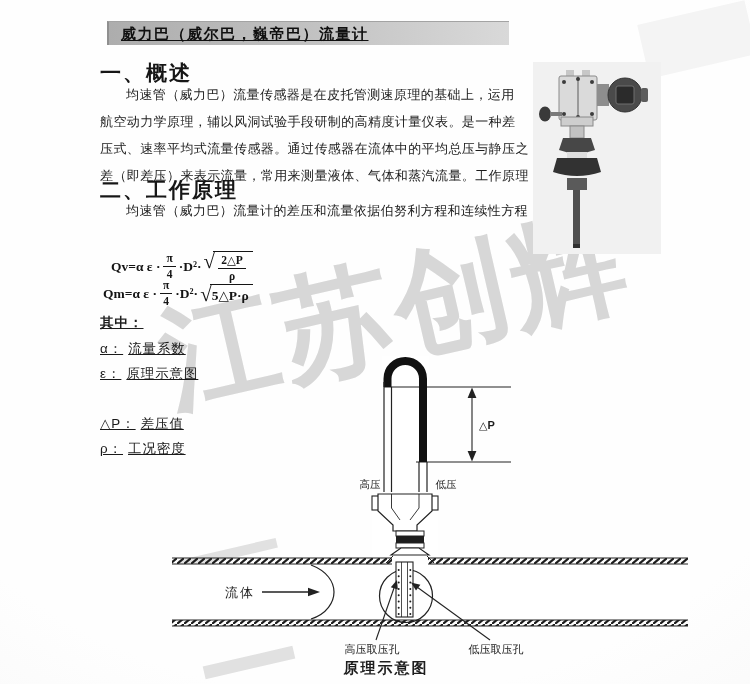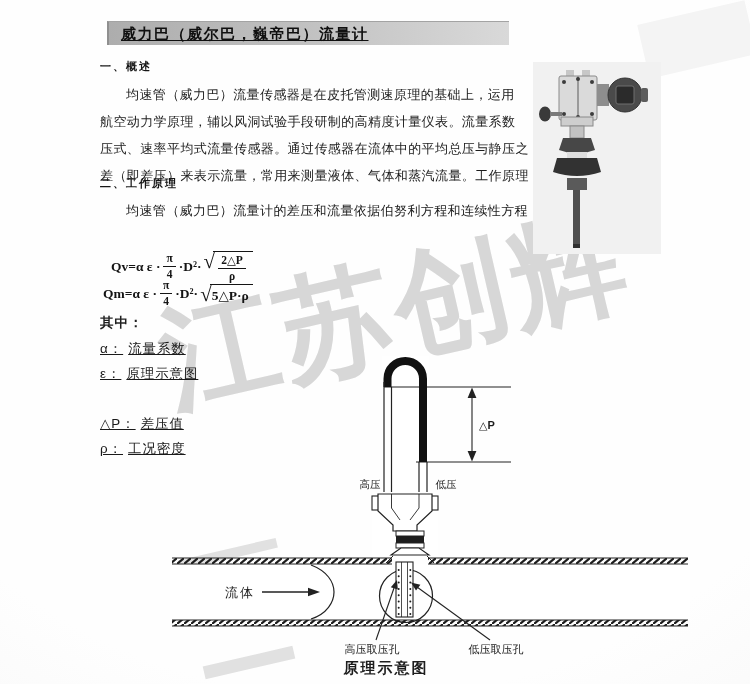--- a/index.html
+++ b/index.html
@@ -20,39 +20,39 @@
   .wm-frag-bl2{left:203px;top:656px;width:92px;height:13px;}
   .wm-frag-tr{left:642px;top:12px;width:110px;height:55px;background:#f4f4f4;}
   
   .title-bar{
     position:absolute;left:107px;top:21px;width:400px;height:23px;z-index:2;
     background:linear-gradient(90deg,#adadad 0%,#bfbfbf 45%,#d9d9d9 100%);
     border-left:2px solid #8f8f8f;border-top:1px solid #a3a3a3;
   }
   .title-bar span{display:block;font-size:15px;font-weight:bold;line-height:23px;
     padding-left:12px;letter-spacing:1.5px;color:#101010;text-decoration:underline;}
-  .sec-head{position:absolute;left:100px;z-index:2;font-size:11px;font-weight:bold;letter-spacing:2px;color:#161616;}
+  .sec-head{position:absolute;left:100px;z-index:2;font-size:21px;font-weight:bold;letter-spacing:2px;color:#161616;}
   .h1{top:59px;} .h2{top:176px;}
   .para{position:absolute;left:100px;z-index:2;font-size:13px;color:#1c1c1c;letter-spacing:0.4px;}
   .p1{top:81px;line-height:27px;}
   .p2{top:198px;line-height:25px;}
   .line{white-space:nowrap;}
   .indent{padding-left:2em;}
   
   .formulas{position:absolute;left:103px;top:253px;z-index:2;
     font-family:"Liberation Serif","DejaVu Serif",serif;font-weight:bold;font-size:13.5px;color:#141414;}
   .f-row{display:flex;align-items:center;height:27px;justify-content:flex-end;}
   .frac{display:inline-flex;flex-direction:column;align-items:center;line-height:1.1;font-size:11.5px;margin:0 3px;}
   .fr-n{border-bottom:1.2px solid #141414;padding:0 3px 1px;}
   .fr-d{padding-top:1px;}
   .radical{display:inline-flex;align-items:flex-start;margin-left:2px;}
   .rsign{font-size:21px;line-height:0.85;font-weight:normal;transform:translateY(2px);}
   .rbody{border-top:1.6px solid #141414;padding:2px 4px 0 2px;margin-left:-2px;display:inline-flex;align-items:center;}
   
-  .where{position:absolute;left:100px;top:314px;z-index:2;font-size:13.5px;font-weight:bold;letter-spacing:1px;}
+  .where{position:absolute;left:100px;top:314px;z-index:2;font-size:13.5px;font-weight:bold;letter-spacing:1px;text-decoration:underline;}
   .sym-row{position:absolute;left:100px;z-index:2;font-size:13.4px;letter-spacing:1px;color:#1a1a1a;white-space:nowrap;text-decoration:underline;}
   .sym-row .sym{margin-right:5px;}
   
   .photo{position:absolute;left:533px;top:62px;z-index:2;}
   .diagram{position:absolute;left:170px;top:348px;z-index:2;}
   svg text{font-family:"Liberation Sans","DejaVu Sans",sans-serif;fill:#1d1d1d;}
 </style>
 </head>
 <body>
 
@@ -63,21 +63,21 @@
   <div class="wm-frag wm-frag-bl2"></div>
   <div class="wm-frag wm-frag-tr"></div>
 
   <div class="title-bar">
     <span>威力巴（威尔巴，巍帝巴）流量计</span>
   </div>
 
   <div class="sec-head h1">一、概述</div>
   <div class="para p1">
     <div class="line indent">均速管（威力巴）流量传感器是在皮托管测速原理的基础上，运用</div>
-    <div class="line">航空动力学原理，辅以风洞试验手段研制的高精度计量仪表。流量系数</div>
+    <div class="line">航空动力学原理，辅以风洞试验手段研制的高精度计量仪表。是一种差</div>
     <div class="line">压式、速率平均式流量传感器。通过传感器在流体中的平均总压与静压之</div>
     <div class="line">差（即差压）来表示流量，常用来测量液体、气体和蒸汽流量。工作原理</div>
   </div>
 
   <div class="sec-head h2">二、工作原理</div>
   <div class="para p2">
     <div class="line indent">均速管（威力巴）流量计的差压和流量依据伯努利方程和连续性方程，</div>
   </div>
 
   <div class="formulas">

